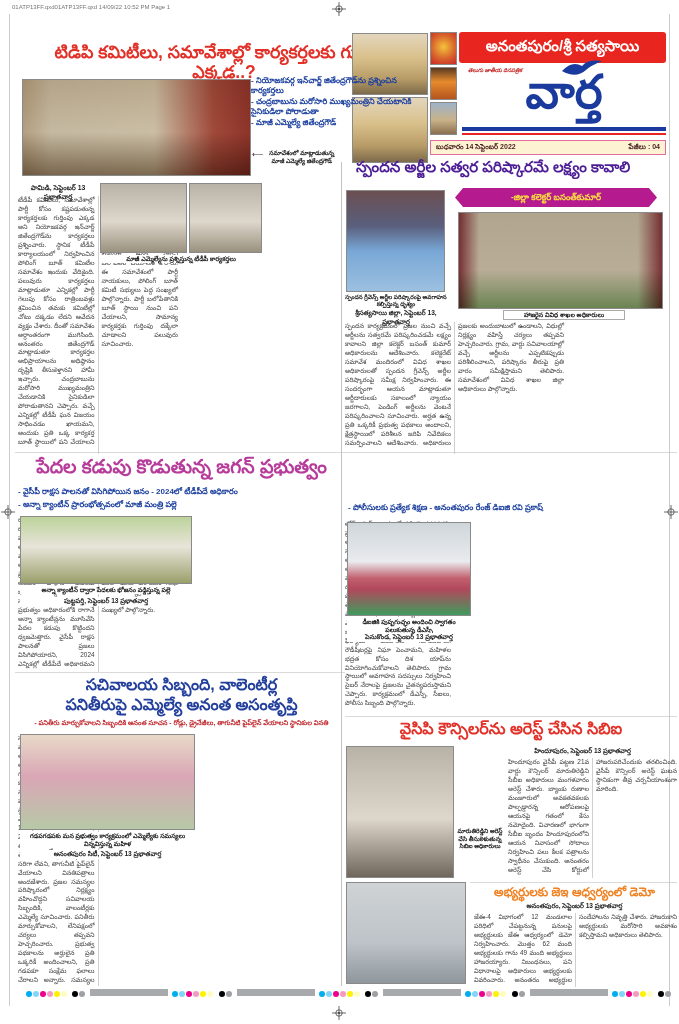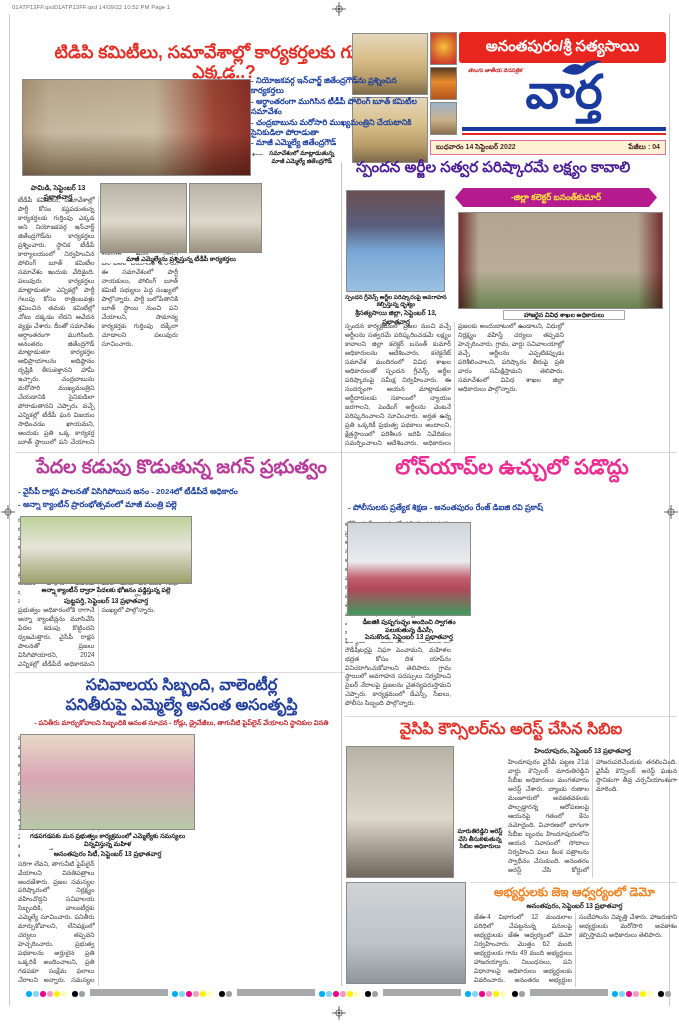--- a/index.html
+++ b/index.html
@@ -83,21 +83,20 @@
     <span>బుధవారం  14  సెప్టెంబర్  2022</span>
     <span>పేజీలు : 04</span>
   </div>
 
   <div class="abs hl" style="left:22px;top:42px;width:404px;font-size:17.5px;color:#e23128;">టిడిపి కమిటీలు, సమావేశాల్లో కార్యకర్తలకు గుర్తింపు ఎక్కడ..?</div>
   <div class="abs photo ph-meeting" style="left:22px;top:79px;width:229px;height:97px;"></div>
   <div class="abs photo ph-crowd" style="left:352px;top:33px;width:76px;height:62px;"></div>
   <div class="abs photo ph-crowd" style="left:352px;top:97px;width:76px;height:66px;"></div>
   <div class="abs" style="left:251px;top:76px;width:178px;font-size:8px;">
     <div class="sub">- నియోజకవర్గ ఇన్‌చార్జ్ జితేంద్రగౌడ్‌ను ప్రశ్నించిన కార్యకర్తలు</div>
-    <div class="sub">- అర్ధాంతరంగా ముగిసిన టీడీపీ పోలింగ్ బూత్ కమిటీల సమావేశం</div>
     <div class="sub">- చంద్రబాబును మరోసారి ముఖ్యమంత్రిని చేయటానికి సైనికుడిలా పోరాడుతా</div>
     <div class="sub">- మాజీ ఎమ్మెల్యే జితేంద్రగౌడ్</div>
   </div>
   <div class="abs" style="left:252px;top:150px;width:86px;display:flex;gap:2px;align-items:flex-start;">
     <span style="font-size:8px;color:#333;">⟵</span>
     <span class="cap" style="font-size:6px;">సమావేశంలో మాట్లాడుతున్న మాజీ ఎమ్మెల్యే జితేంద్రగౌడ్</span>
   </div>
   <div class="abs byline" style="left:18px;top:184px;width:80px;font-size:6.8px;">పామిడి, సెప్టెంబర్ 13 ప్రభాతవార్త</div>
   <div class="abs cols" style="left:18px;top:196px;width:327px;height:258px;column-count:4;font-size:6.4px;">టీడీపీ కమిటీలు, సమావేశాల్లో పార్టీ కోసం కష్టపడుతున్న కార్యకర్తలకు గుర్తింపు ఎక్కడ అని నియోజకవర్గ ఇన్‌చార్జ్ జితేంద్రగౌడ్‌ను కార్యకర్తలు ప్రశ్నించారు. స్థానిక టీడీపీ కార్యాలయంలో నిర్వహించిన పోలింగ్ బూత్ కమిటీల సమావేశం ఇందుకు వేదికైంది. పలువురు కార్యకర్తలు మాట్లాడుతూ ఎన్నికల్లో పార్టీ గెలుపు కోసం రాత్రింబవళ్లు శ్రమించిన తమకు కమిటీల్లో చోటు దక్కడం లేదని ఆవేదన వ్యక్తం చేశారు. దీంతో సమావేశం అర్ధాంతరంగా ముగిసింది. అనంతరం జితేంద్రగౌడ్ మాట్లాడుతూ కార్యకర్తల అభిప్రాయాలను అధిష్ఠానం దృష్టికి తీసుకెళ్తానని హామీ ఇచ్చారు. చంద్రబాబును మరోసారి ముఖ్యమంత్రిని చేయడానికి సైనికుడిలా పోరాడుతానని చెప్పారు. వచ్చే ఎన్నికల్లో టీడీపీ ఘన విజయం సాధించడం ఖాయమని, అందుకు ప్రతి ఒక్క కార్యకర్త బూత్ స్థాయిలో పని చేయాలని పిలుపునిచ్చారు. రాష్ట్రంలో వైసీపీ పాలనలో అన్ని వర్గాల ప్రజలు ఇబ్బందులు పడుతున్నారని, అభివృద్ధి పూర్తిగా కుంటుపడిందని విమర్శించారు. కార్యకర్తలు ఐక్యంగా ఉండి పార్టీని బలోపేతం చేయాలని కోరారు. ఈ సమావేశంలో పార్టీ నాయకులు, పోలింగ్ బూత్ కమిటీ సభ్యులు పెద్ద సంఖ్యలో పాల్గొన్నారు. పార్టీ బలోపేతానికి బూత్ స్థాయి నుంచి పని చేయాలని, సామాన్య కార్యకర్తకు గుర్తింపు దక్కేలా చూడాలని పలువురు సూచించారు.</div>
   <div class="abs photo ph-room" style="left:100px;top:183px;width:87px;height:70px;"></div>
@@ -116,21 +115,20 @@
 
   <div class="abs rule" style="left:15px;top:452px;width:662px;height:1px;opacity:.6;"></div>
   <div class="abs hl" style="left:18px;top:456px;width:327px;font-size:19px;color:#b63b9a;">పేదల కడుపు కొడుతున్న జగన్ ప్రభుత్వం</div>
   <div class="abs sub" style="left:18px;top:487px;width:327px;font-size:8px;">- వైసీపీ రాక్షస పాలనతో విసిగిపోయిన జనం - 2024లో టీడీపీదే అధికారం</div>
   <div class="abs sub" style="left:18px;top:500px;width:327px;font-size:8px;">- అన్నా క్యాంటీన్ ప్రారంభోత్సవంలో మాజీ మంత్రి పల్లె</div>
   <div class="abs cols" style="left:18px;top:516px;width:327px;height:156px;column-count:4;font-size:6.4px;">రాష్ట్రంలో అన్నా క్యాంటీన్ల ద్వారా పేదలకు మూడు పూటలా రూ.5కే భోజనం అందించిన ఘనత టీడీపీదేనని మాజీ మంత్రి పల్లె రఘునాథరెడ్డి అన్నారు. అన్నా క్యాంటీన్ ప్రారంభోత్సవ కార్యక్రమంలో ఆయన పాల్గొని పేదలకు భోజనం వడ్డించారు. ఈ సందర్భంగా మాట్లాడుతూ జగన్ ప్రభుత్వం అధికారంలోకి రాగానే అన్నా క్యాంటీన్లను మూసివేసి పేదల కడుపు కొట్టిందని ధ్వజమెత్తారు. వైసీపీ రాక్షస పాలనతో ప్రజలు విసిగిపోయారని, 2024 ఎన్నికల్లో టీడీపీదే అధికారమని ధీమా వ్యక్తం చేశారు. పేదలకు అండగా నిలిచే ప్రభుత్వం రావాలంటే చంద్రబాబును మరోసారి ముఖ్యమంత్రిని చేయాలని పిలుపునిచ్చారు. కూలీలు, ఆటో కార్మికులు, పేద విద్యార్థులకు అన్నా క్యాంటీన్లు ఎంతో మేలు చేశాయని గుర్తు చేశారు. కార్యక్రమంలో టీడీపీ నాయకులు, కార్యకర్తలు పెద్ద సంఖ్యలో పాల్గొన్నారు.</div>
   <div class="abs photo ph-canteen" style="left:20px;top:516px;width:172px;height:68px;"></div>
   <div class="abs cap" style="left:20px;top:586px;width:172px;font-size:6.3px;background:#fff;">అన్నా క్యాంటీన్ ద్వారా పేదలకు భోజనం వడ్డిస్తున్న పల్లె</div>
   <div class="abs byline" style="left:20px;top:597px;width:172px;font-size:6.6px;background:#fff;">పుట్టపర్తి, సెప్టెంబర్ 13 ప్రభాతవార్త</div>
 
-  <div class="abs hl" style="left:348px;top:455px;width:328px;font-size:21px;color:#ec2d92;">లోన్‌యాప్‌ల ఉచ్చులో పడొద్దు</div>
   <div class="abs sub" style="left:348px;top:503px;width:328px;font-size:8px;">- పోలీసులకు ప్రత్యేక శిక్షణ  - అనంతపురం రేంజ్ డిఐజి రవి ప్రకాష్</div>
   <div class="abs cols" style="left:345px;top:520px;width:332px;height:196px;column-count:3;font-size:6.4px;">లోన్ యాప్‌ల ఉచ్చులో పడి మోసపోవద్దని, ప్రజలు అప్రమత్తంగా ఉండాలని అనంతపురం రేంజ్ డీఐజీ రవి ప్రకాష్ సూచించారు. పెనుకొండలో పోలీసు అధికారులతో సమీక్ష నిర్వహించిన అనంతరం ఆయన విలేకరులతో మాట్లాడారు. సైబర్ క్రైమ్ కేసులపై ప్రత్యేక దృష్టి సారిస్తున్నామని, ఇందుకోసం పోలీసులకు ప్రత్యేక శిక్షణ ఇస్తున్నామని తెలిపారు. ఆన్‌లైన్ లావాదేవీల్లో జాగ్రత్తలు పాటించాలని, ఓటీపీ, బ్యాంకు వివరాలు ఎవరికీ చెప్పవద్దని కోరారు. మోసపోయిన బాధితులు వెంటనే 1930 టోల్‌ఫ్రీ నంబర్‌కు ఫిర్యాదు చేయాలని సూచించారు. రౌడీషీటర్లపై నిఘా పెంచామని, మహిళల భద్రత కోసం దిశ యాప్‌ను వినియోగించుకోవాలని తెలిపారు. గ్రామ స్థాయిలో అవగాహన సదస్సులు నిర్వహించి సైబర్ నేరాలపై ప్రజలను చైతన్యపరుస్తామని చెప్పారు. కార్యక్రమంలో డీఎస్పీ, సీఐలు, పోలీసు సిబ్బంది పాల్గొన్నారు.</div>
   <div class="abs photo ph-dig" style="left:347px;top:522px;width:124px;height:94px;"></div>
   <div class="abs cap" style="left:347px;top:618px;width:124px;font-size:6.3px;background:#fff;">డీఐజికి పుష్పగుచ్ఛం అందించి స్వాగతం పలుకుతున్న డీఎస్పీ</div>
   <div class="abs byline" style="left:347px;top:633px;width:124px;font-size:6.6px;background:#fff;">పెనుకొండ, సెప్టెంబర్ 13 ప్రభాతవార్త</div>
 
   <div class="abs rule" style="left:15px;top:672px;width:330px;height:1px;opacity:.6;"></div>
   <div class="abs hl" style="left:18px;top:676px;width:327px;font-size:16px;color:#233f9c;">సచివాలయ సిబ్బంది, వాలెంటీర్ల</div>
   <div class="abs hl" style="left:18px;top:696px;width:327px;font-size:16px;color:#233f9c;">పనితీరుపై ఎమ్మెల్యే అనంత అసంతృప్తి</div>
   <div class="abs cap" style="left:18px;top:719px;width:327px;font-size:6.7px;color:#c0272d;">- పనితీరు మార్చుకోవాలని సిబ్బందికి అనంత సూచన  - రోడ్లు, డ్రైనేజీలు, తాగునీటి పైప్‌లైన్ వేయాలని స్థానికుల వినతి</div>

